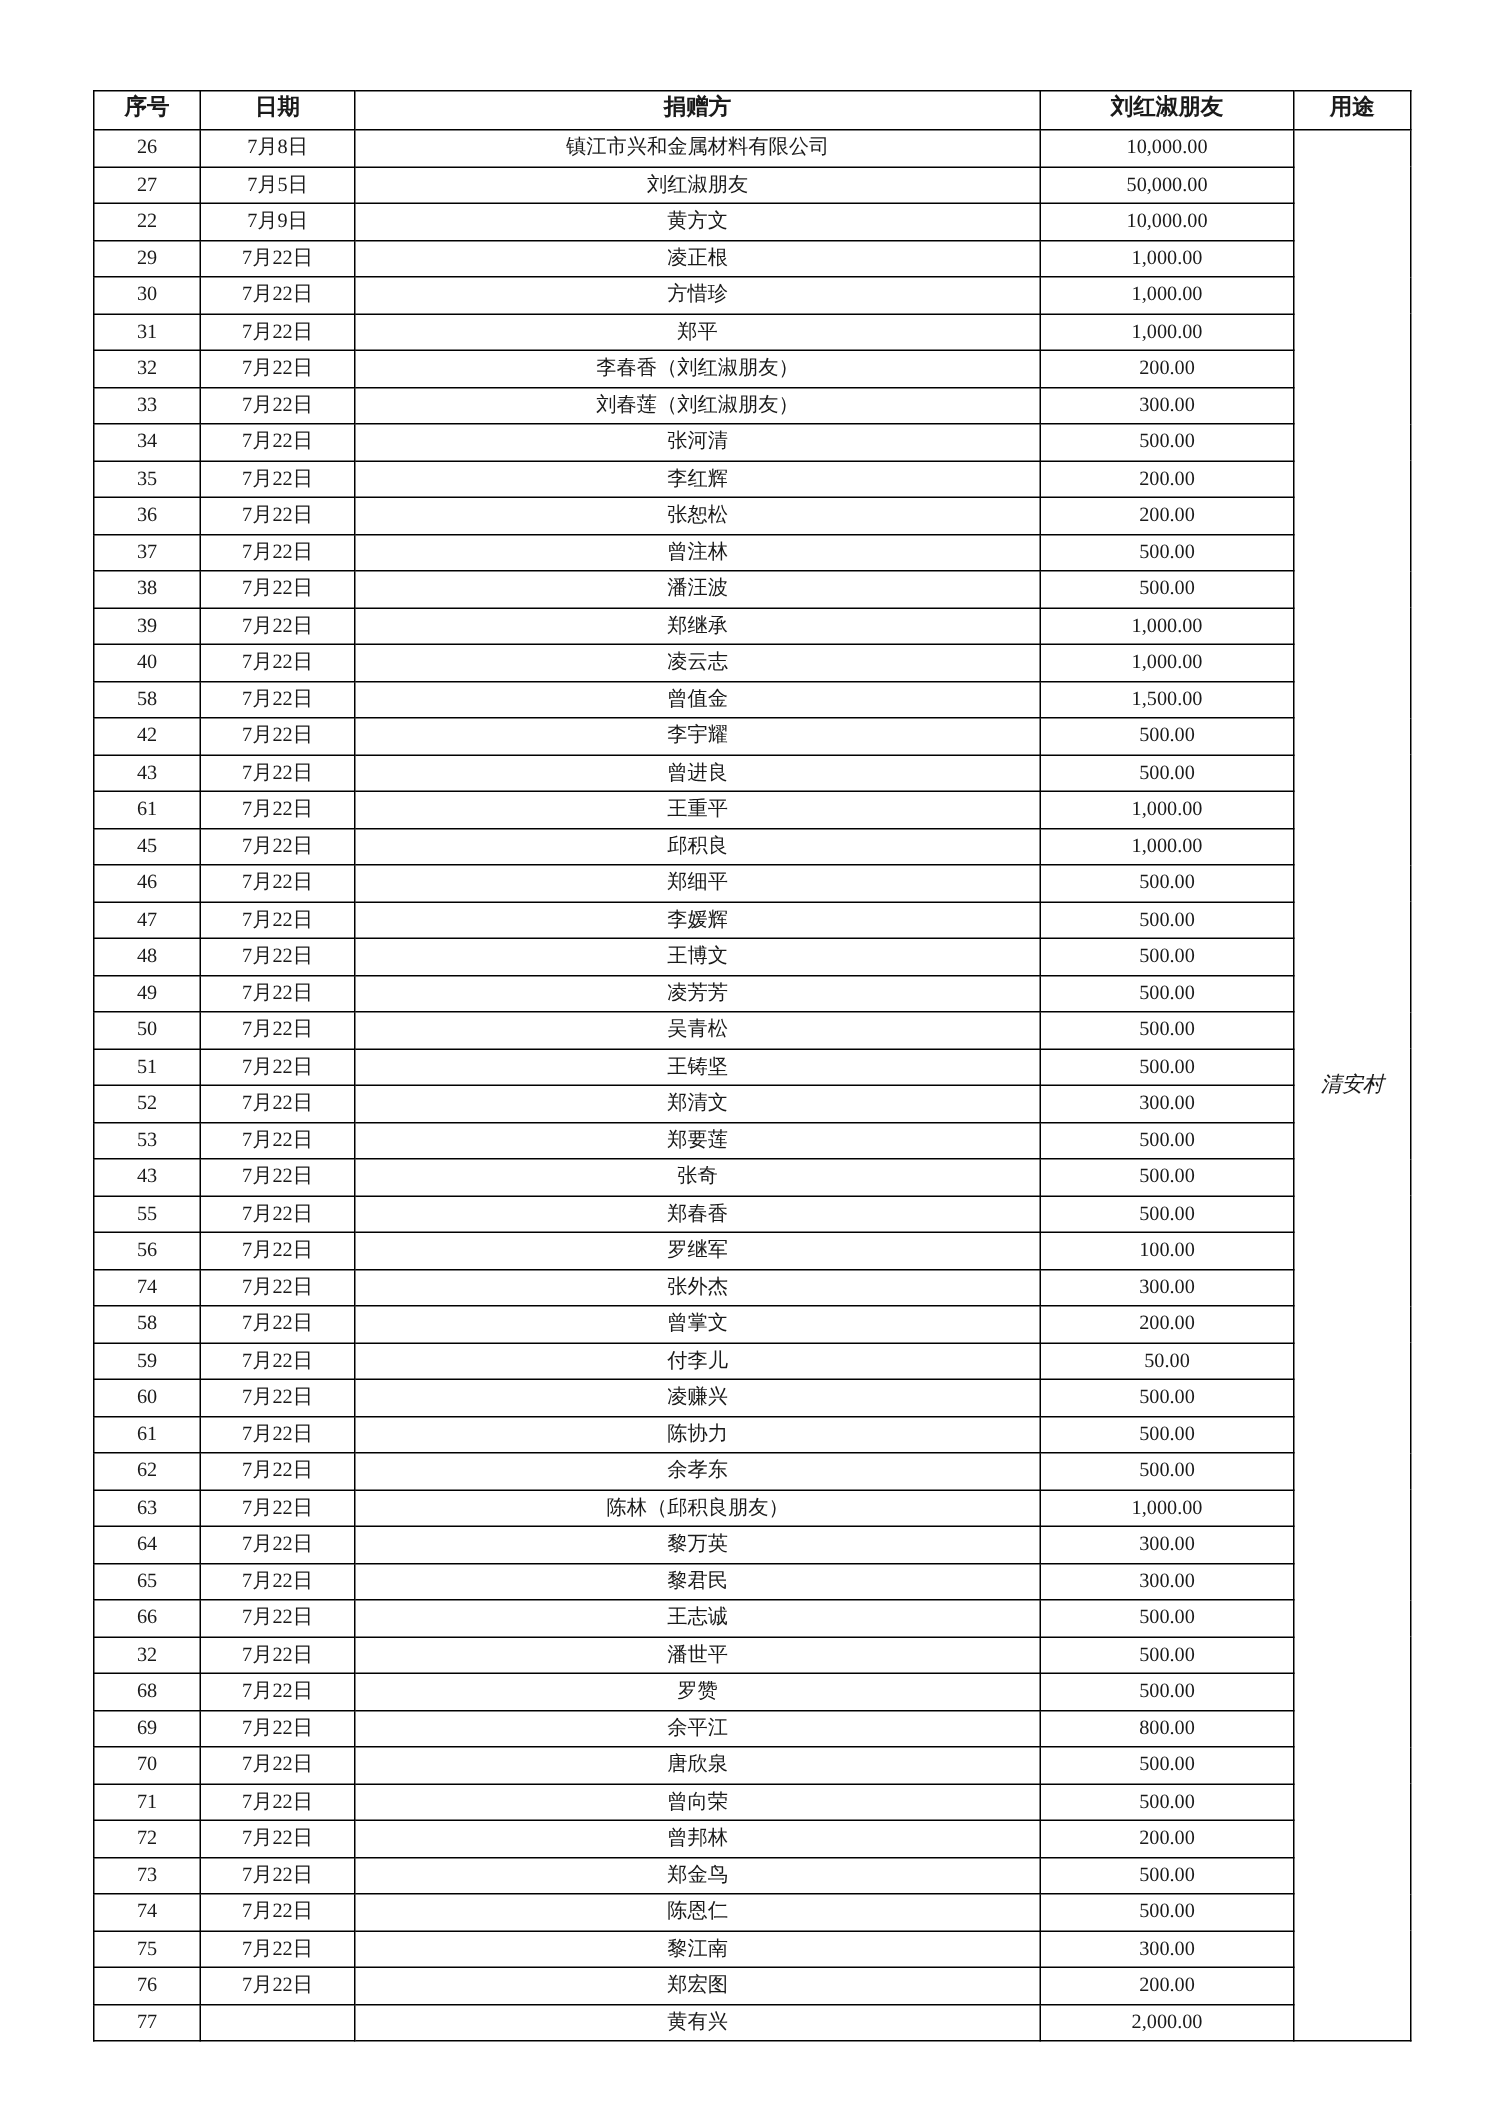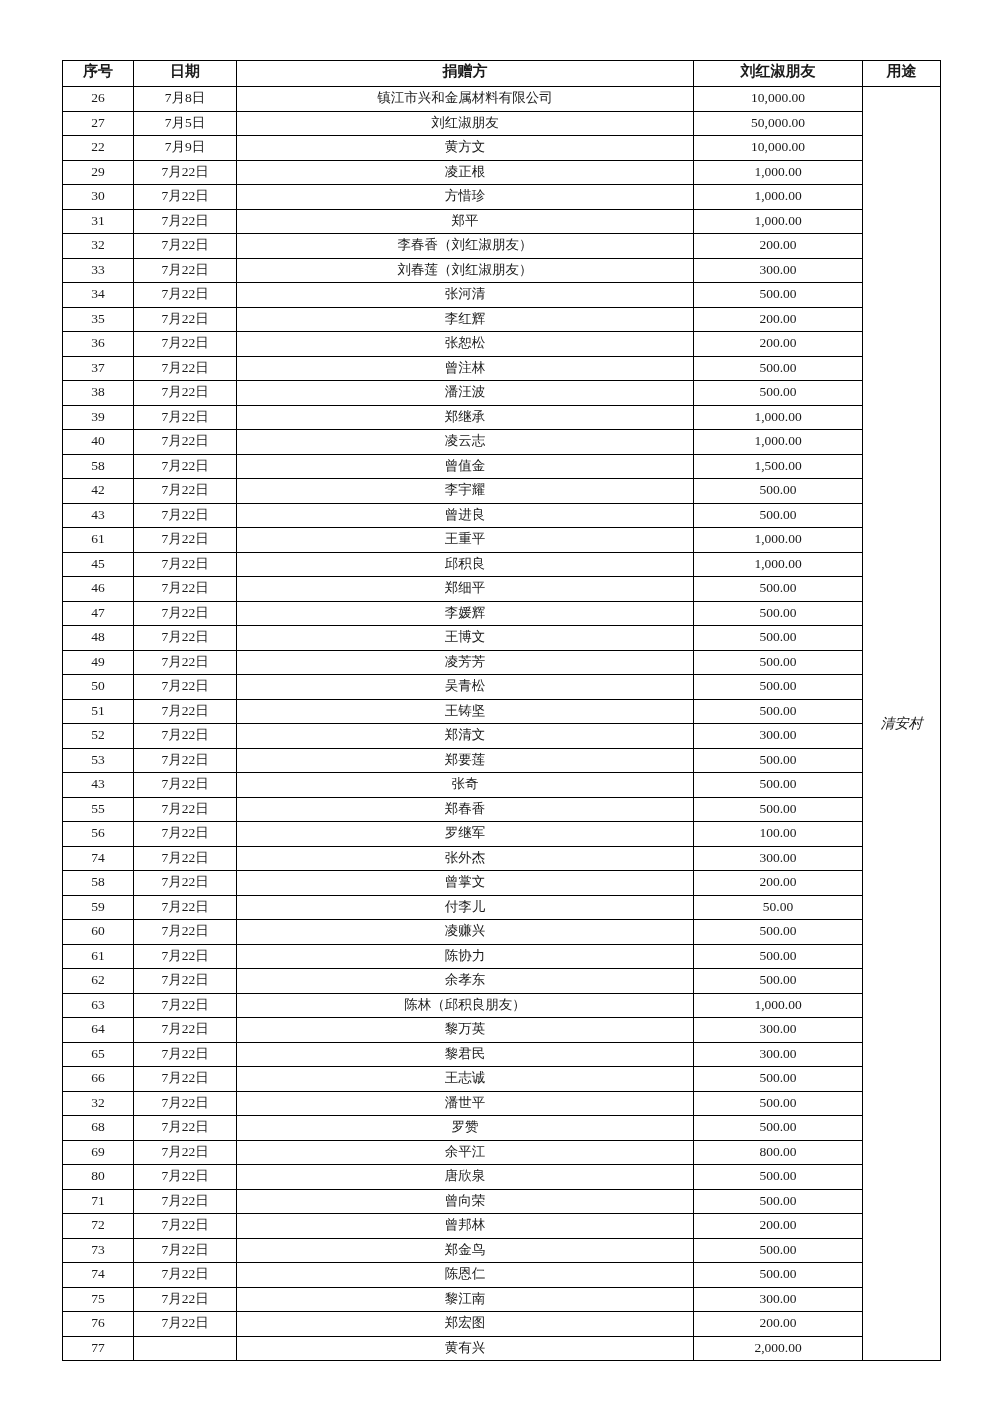--- a/index.html
+++ b/index.html
@@ -329,21 +329,21 @@
           <td data-name="donor-cell">罗赞</td>
           <td data-name="amount-cell">500.00</td>
         </tr>
         <tr data-name="table-row">
           <td data-name="serial-cell">69</td>
           <td data-name="date-cell">7月22日</td>
           <td data-name="donor-cell">余平江</td>
           <td data-name="amount-cell">800.00</td>
         </tr>
         <tr data-name="table-row">
-          <td data-name="serial-cell">80</td>
+          <td data-name="serial-cell">70</td>
           <td data-name="date-cell">7月22日</td>
           <td data-name="donor-cell">唐欣泉</td>
           <td data-name="amount-cell">500.00</td>
         </tr>
         <tr data-name="table-row">
           <td data-name="serial-cell">71</td>
           <td data-name="date-cell">7月22日</td>
           <td data-name="donor-cell">曾向荣</td>
           <td data-name="amount-cell">500.00</td>
         </tr>

